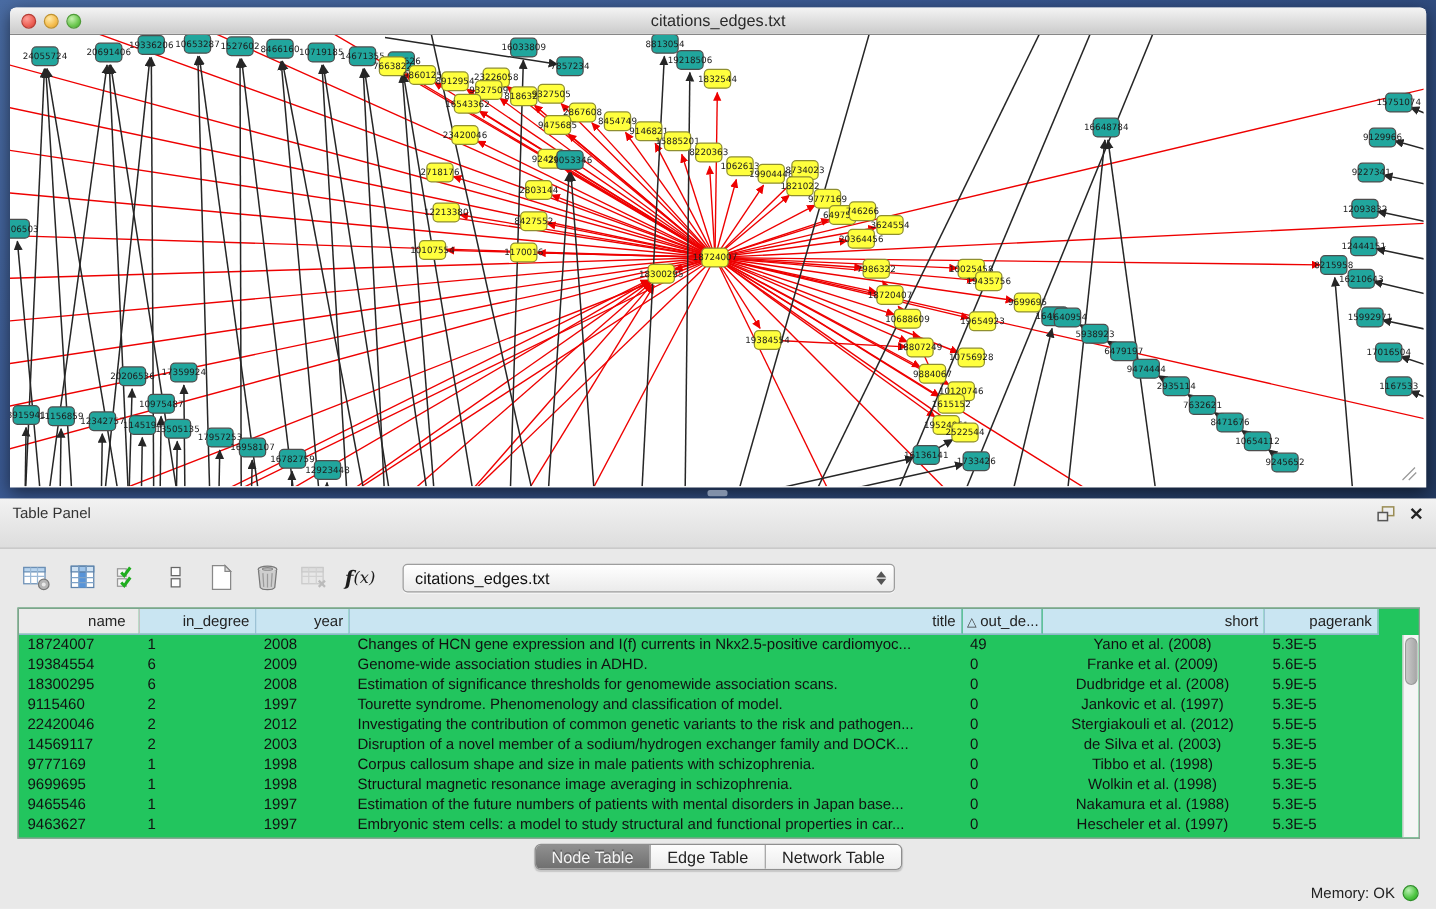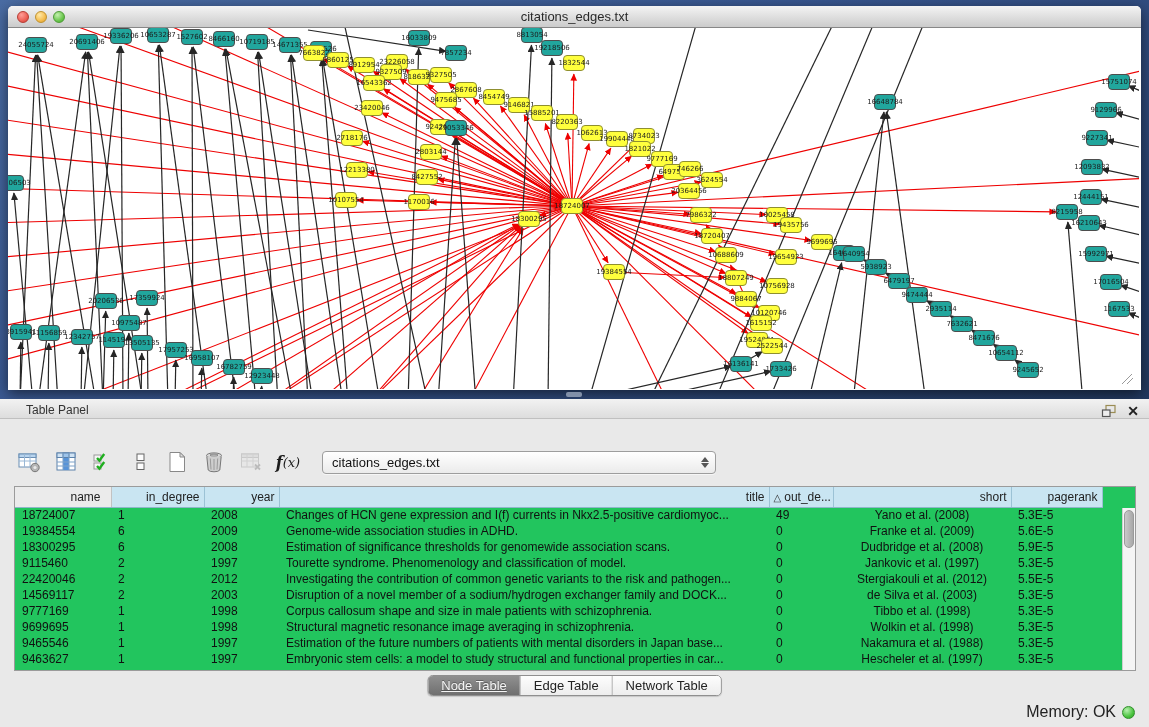--- a/index.html
+++ b/index.html
@@ -35,23 +35,23 @@
   .splitter-handle {
     position:absolute; left:566px; top:392px; width:16px; height:5px;
     background:#9aa7bd; border-radius:2px; opacity:.8;
   }
   
   .panel {
     position:absolute; left:0; top:399px; width:1149px; height:328px;
     background:#e9e9e9;
   }
   .panel-header {
-    height:20px; background:linear-gradient(#f2f2f2,#dddddd);
+    height:40px; background:linear-gradient(#f2f2f2,#dddddd);
     border-bottom:1px solid #c0c0c0; line-height:23px;
-    font-size:12px; color:#333; padding-left:26px; position:relative;
+    font-size:12px; color:#333; padding-left:10px; position:relative;
   }
   .panel-header .hdr-icons { position:absolute; right:10px; top:0; height:24px; display:flex; align-items:center; gap:10px; }
   .close-x { font-size:14px; font-weight:bold; color:#222; line-height:1; cursor:default; }
   .toolbar {
     position:absolute; left:16px; top:46px; height:34px;
     display:flex; align-items:center; gap:11px;
   }
   .tbtn { width:26px; height:26px; display:flex; align-items:center; justify-content:center; }
   .fx { font-family:"DejaVu Serif", serif; font-style:italic; color:#1c1c1c; font-size:13px; white-space:nowrap; }
   .fx b { font-size:16px; font-weight:bold; }
@@ -93,27 +93,27 @@
     border:1px solid #9a9a9a;
   }
   .tabbar {
     position:absolute; left:50%; top:276px; transform:translateX(-50%);
     display:flex; height:21px; border:1px solid #8f8f8f; border-radius:5px;
     overflow:hidden; background:#fbfbfb; font-size:13px; color:#222;
     box-shadow:inset 0 1px 0 rgba(255,255,255,.7), 0 1px 1px rgba(0,0,0,.15);
   }
   .tab { padding:0 13px; line-height:19px; border-right:1px solid #9e9e9e; background:linear-gradient(#fdfdfd,#ededed); cursor:default; }
   .tab:last-child { border-right:none; }
-  .tab.selected { background:linear-gradient(#909090,#6f6f6f); color:#f4f4f4; text-shadow:0 -1px 0 rgba(0,0,0,.3);text-decoration:underline; }
+  .tab.selected { background:linear-gradient(#909090,#6f6f6f); color:#f4f4f4; text-shadow:0 -1px 0 rgba(0,0,0,.3); }
   .statusbar {
     position:absolute; left:0; bottom:0; width:1149px; height:27px;
   }
   .memory {
     position:absolute; right:14px; bottom:6px; display:flex; align-items:center; gap:6px;
-    font-size:16px; color:#222;
+    font-size:12px; color:#222;
   }
   .memdot {
     width:13px; height:13px; border-radius:50%;
     background:radial-gradient(circle at 35% 30%,#b8f0b0,#4cc440 60%,#2da224);
     border:1px solid #2f8f2a;
   }
 </style>
 </head>
 <body>
 

